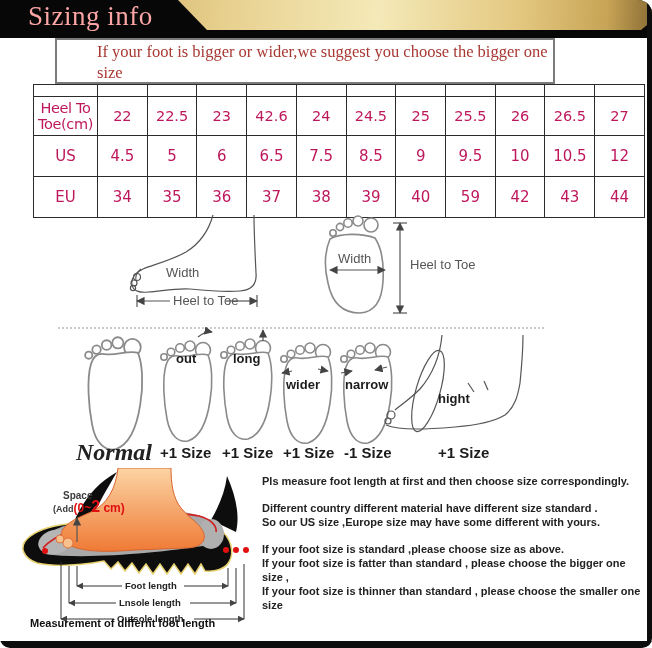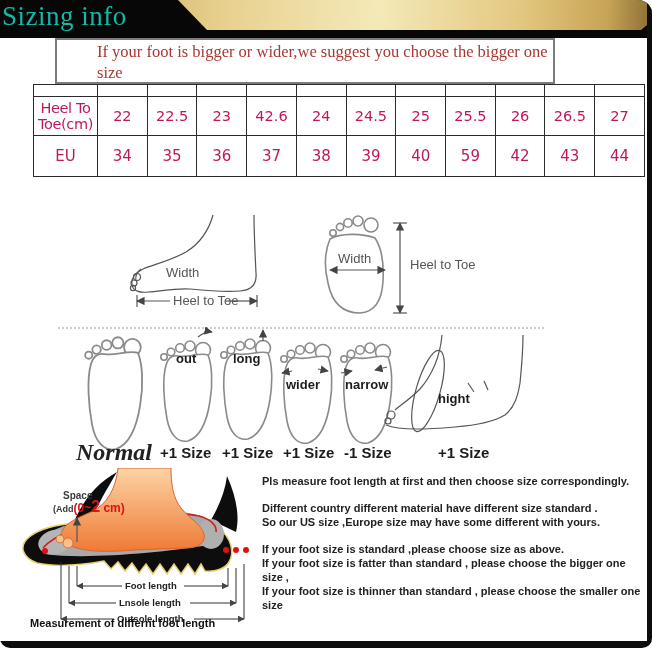--- a/index.html
+++ b/index.html
@@ -3,21 +3,21 @@
 <meta charset="utf-8">
 <style>
   html,body{margin:0;padding:0;background:#fff;}
   #frame{position:relative;width:652px;height:648px;background:#fff;overflow:hidden;
          border-radius:0 14px 10px 10px;font-family:"Liberation Sans",sans-serif;}
   
   .right-bar{position:absolute;right:0;top:0;width:5px;height:100%;background:#0d0d0d;}
   .bottom-bar{position:absolute;left:0;bottom:0;width:100%;height:7px;background:#0d0d0d;}
   
   .banner{position:absolute;left:0;top:0;width:100%;height:38px;background:#070707;}
-  .banner-title{position:absolute;left:2px;top:1px;color:#14b8a6;
+  .banner-title{position:absolute;left:28px;top:1px;color:#fca5a5;
                 font-family:"Liberation Serif",serif;font-size:27px;letter-spacing:.5px;}
   .gold-band{position:absolute;left:0;top:0;width:652px;height:30px;
              background:linear-gradient(93deg,#7d6028 0%,#c9a959 12%,#e8d190 35%,#f4e9b8 58%,#e3c77f 80%,#c7a456 93%,#8a6d35 100%);
              clip-path:polygon(178px 0,652px 0,652px 21px,641px 30px,207px 30px);}
   
   .note-box{position:absolute;left:55px;top:38px;width:500px;height:46px;box-sizing:border-box;
             border:2px solid #7b7b7b;background:#fff;color:#a83832;
             font-family:"Liberation Serif",serif;font-size:16.5px;line-height:21px;padding:1px 2px 0 6px;}
   .note-line2{padding-left:34px;}
   
@@ -98,20 +98,34 @@
       <td>22.5</td>
       <td>23</td>
       <td>42.6</td>
       <td>24</td>
       <td>24.5</td>
       <td>25</td>
       <td>25.5</td>
       <td>26</td>
       <td>26.5</td>
       <td>27</td>
+    </tr>
+    <tr class="r2">
+      <td class="rowlab">US</td>
+      <td>4.5</td>
+      <td>5</td>
+      <td>6</td>
+      <td>6.5</td>
+      <td>7.5</td>
+      <td>8.5</td>
+      <td>9</td>
+      <td>9.5</td>
+      <td>10</td>
+      <td>10.5</td>
+      <td>12</td>
     </tr>
     <tr class="r3">
       <td class="rowlab">EU</td>
       <td>34</td>
       <td>35</td>
       <td>36</td>
       <td>37</td>
       <td>38</td>
       <td>39</td>
       <td>40</td>

